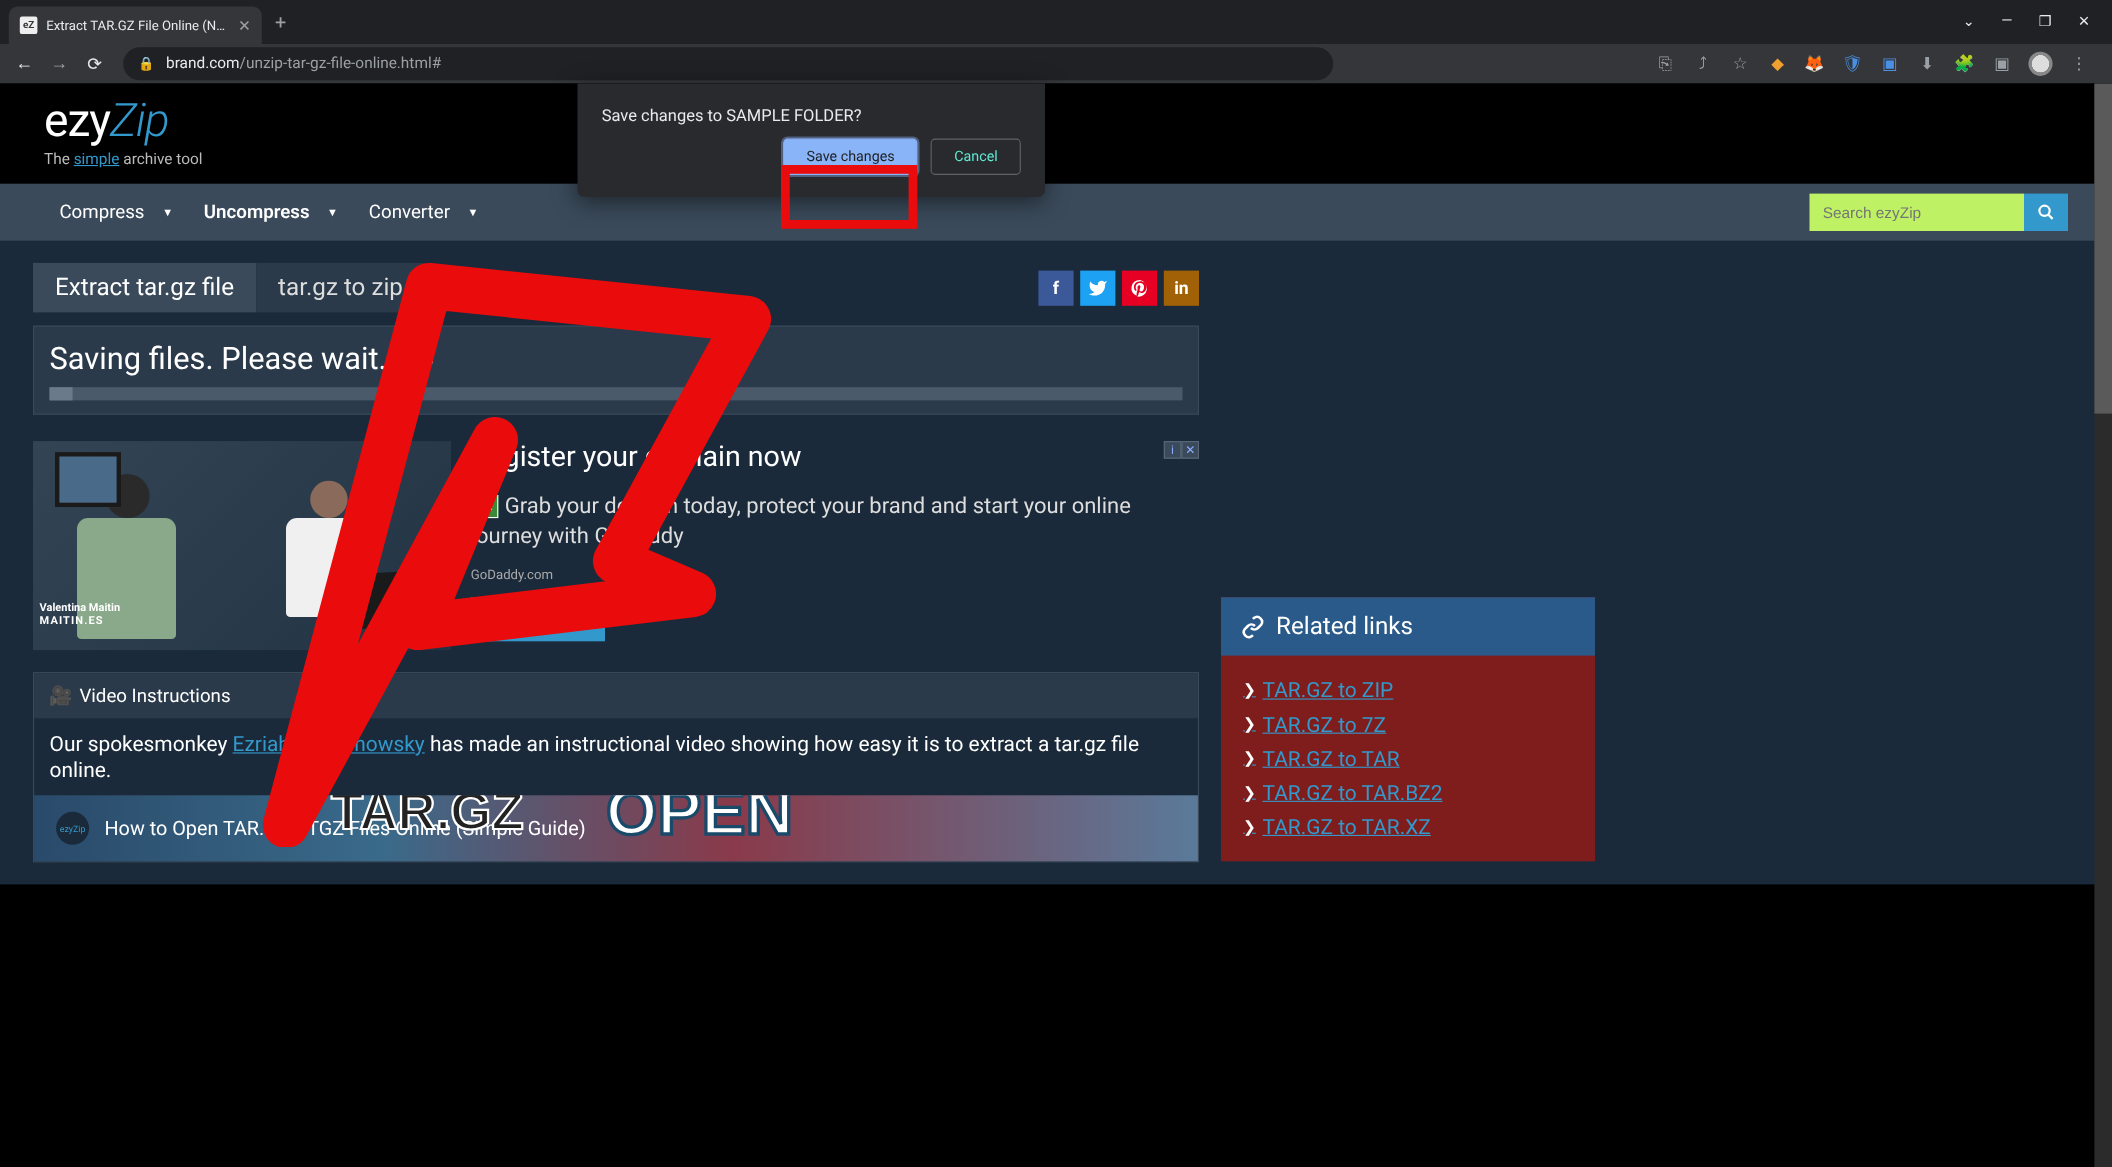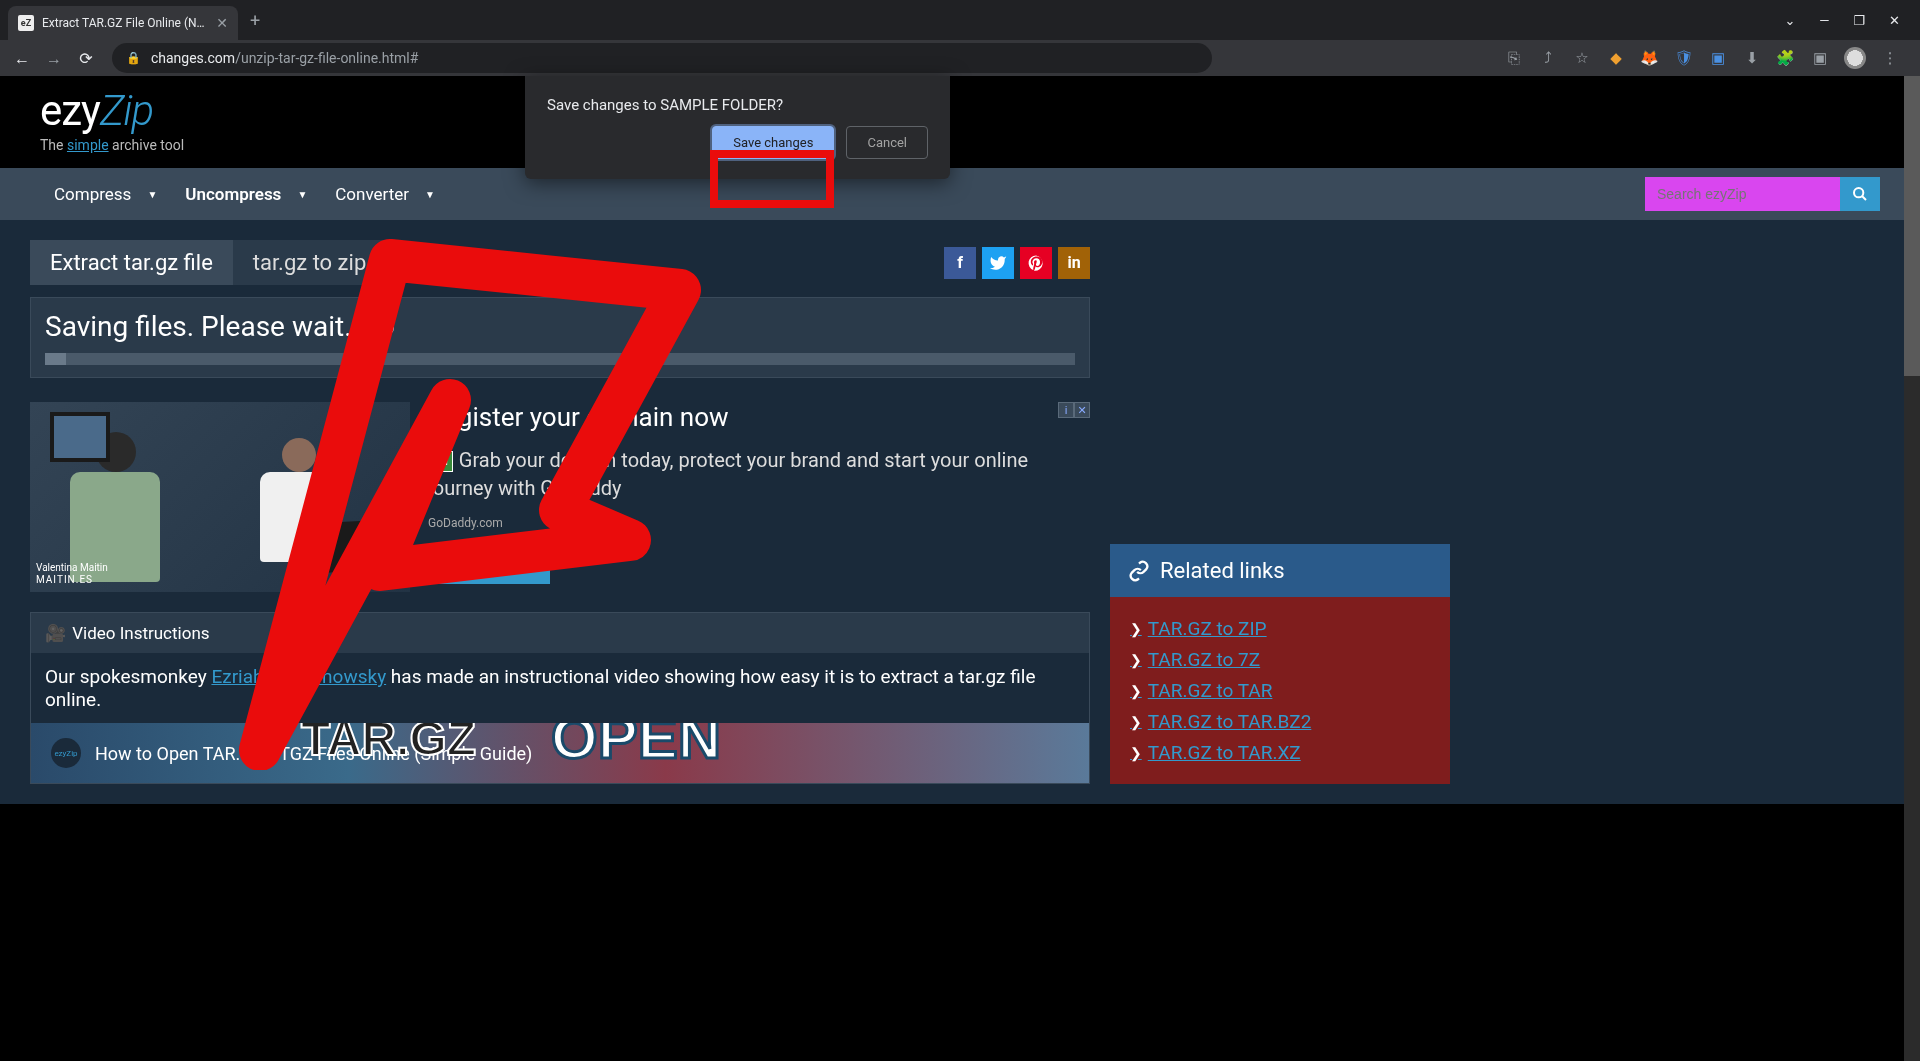--- a/index.html
+++ b/index.html
@@ -36,21 +36,21 @@
 .logo-text { font-size: 42px; font-weight: 400; color: #fff; letter-spacing: -1px; }
 .logo-text .zip { color: #3399cc; font-style: italic; font-weight: 300; }
 .tagline { color: #bbb; font-size: 14px; margin-top: 2px; }
 .tagline .simple { color: #3399cc; text-decoration: underline; }
 
 
 .nav { background: #3a4a5a; display: flex; align-items: center; padding: 0 40px; height: 52px; }
 .nav-item { color: #fff; font-size: 17px; padding: 0 14px; cursor: pointer; display: flex; align-items: center; gap: 16px; }
 .nav-item .caret { font-size: 10px; }
 .nav-search { margin-left: auto; display: flex; }
-.nav-search input { width: 195px; height: 34px; border: none; padding: 0 12px; font-size: 14px; background: #d946ef; color: #333; }
+.nav-search input { width: 195px; height: 34px; border: none; padding: 0 12px; font-size: 14px; background: #bef264; color: #333; }
 .nav-search button { width: 40px; height: 34px; background: #3399cc; border: none; color: #fff; cursor: pointer; display: flex; align-items: center; justify-content: center; }
 
 
 .content { background: #1a2a3a; padding: 20px 30px; display: flex; gap: 20px; }
 .main { flex: 1; max-width: 1060px; }
 .sidebar { width: 340px; }
 
 
 .page-tabs { display: flex; align-items: center; margin-bottom: 12px; }
 .page-tab { background: #2a3a4a; color: #ddd; font-size: 22px; padding: 10px 20px; cursor: pointer; }
@@ -66,21 +66,21 @@
 .progress { height: 12px; background: #4a5a6a; margin-top: 10px; position: relative; }
 .progress-fill { height: 100%; background: #6a7a8a; width: 2%; }
 
 
 .instructions-header { display: flex; align-items: center; color: #fff; font-size: 26px; padding: 6px 0; border-bottom: 1px solid #3a4a5a; margin-bottom: 18px; }
 .instructions-header .help { margin-left: auto; color: #ddd; font-size: 18px; cursor: pointer; }
 
 
 .ad-block { display: flex; gap: 18px; margin-bottom: 20px; position: relative; }
 .ad-img { width: 380px; height: 190px; background: linear-gradient(135deg, #334455, #223344); position: relative; overflow: hidden; }
-.ad-img-label { position: absolute; bottom: 6px; left: 6px; color: #fff; font-size: 10px; line-height: 1.2; }
+.ad-img-label { position: absolute; bottom: 20px; left: 6px; color: #fff; font-size: 10px; line-height: 1.2; font-weight: bold; }
 .ad-content { flex: 1; }
 .ad-title { color: #fff; font-size: 26px; margin-bottom: 14px; }
 .ad-desc { color: #ddd; font-size: 20px; line-height: 1.4; }
 .ad-badge { display: inline-block; background: #3a8a3a; color: #fff; font-size: 12px; font-weight: bold; padding: 1px 4px; border: 1px solid #fff; margin-right: 6px; vertical-align: middle; }
 .ad-source { color: #aaa; font-size: 12px; margin-top: 14px; }
 .ad-btn { display: inline-block; background: #3399cc; color: #fff; padding: 10px 22px; font-size: 17px; margin-top: 14px; cursor: pointer; }
 .ad-x { position: absolute; right: 0; top: 0; display: flex; }
 .ad-x span { width: 16px; height: 16px; background: #3a4a5a; color: #8af; display: flex; align-items: center; justify-content: center; font-size: 11px; cursor: pointer; border: 1px solid #5a6a7a; }
 
 
@@ -102,21 +102,21 @@
 .related-item .chev { color: #fff; text-decoration: none; font-size: 14px; }
 
 
 .dialog { position: absolute; top: 76px; left: 525px; width: 425px; background: #292a2d; color: #e8eaed; padding: 20px 22px; border-radius: 0 0 6px 6px; box-shadow: 0 4px 20px rgba(0,0,0,0.5); z-index: 100; }
 .dialog-title { font-size: 15px; margin-bottom: 12px; }
 .dialog-body { font-size: 12px; color: #bdc1c6; line-height: 1.5; margin-bottom: 20px; }
 .dialog-body b { color: #e8eaed; font-weight: 600; }
 .dialog-buttons { display: flex; gap: 12px; justify-content: flex-end; }
 .dlg-btn { padding: 8px 20px; border-radius: 4px; font-size: 13px; cursor: pointer; border: 1px solid transparent; }
 .dlg-btn.primary { background: #8ab4f8; color: #202124; border: 1px solid #8ab4f8; box-shadow: 0 0 0 2px rgba(138,180,248,0.4); }
-.dlg-btn.secondary { background: transparent; color: #a3a3a3; border: 1px solid #5f6368; }
+.dlg-btn.secondary { background: transparent; color: #5eead4; border: 1px solid #5f6368; }
 
 
 .arrow-overlay { position: absolute; top: 210px; left: 130px; width: 620px; height: 560px; z-index: 50; pointer-events: none; }
 
 
 .red-box { position: absolute; top: 150px; left: 710px; width: 124px; height: 58px; border: 8px solid #ea0c0c; z-index: 110; pointer-events: none; }
 
 
 .scrollbar { position: absolute; right: 0; top: 76px; width: 16px; height: calc(1061px - 76px); background: #2b2b2b; }
 .scroll-thumb { width: 100%; height: 300px; background: #5a5a5a; border-radius: 0; }
@@ -146,21 +146,21 @@
       <span>❐</span>
       <span>✕</span>
     </div>
   </div>
   <div class="url-bar">
     <div class="nav-btn active">←</div>
     <div class="nav-btn">→</div>
     <div class="nav-btn active">⟳</div>
     <div class="url-input">
       <span class="lock">🔒</span>
-      <span><span class="host">changes.com</span><span>/unzip-tar-gz-file-online.html#</span></span>
+      <span><span class="host">brand.com</span><span>/unzip-tar-gz-file-online.html#</span></span>
     </div>
     <div class="ext-icons">
       <div class="ext-icon">⎘</div>
       <div class="ext-icon">⤴</div>
       <div class="ext-icon">☆</div>
       <div class="ext-icon colored" style="color:#f0a030">◆</div>
       <div class="ext-icon colored" style="color:#e2761b">🦊</div>
       <div class="ext-icon colored" style="color:#4a90e2">🛡</div>
       <div class="ext-icon colored" style="color:#4a90e2">▣</div>
       <div class="ext-icon">⬇</div>

